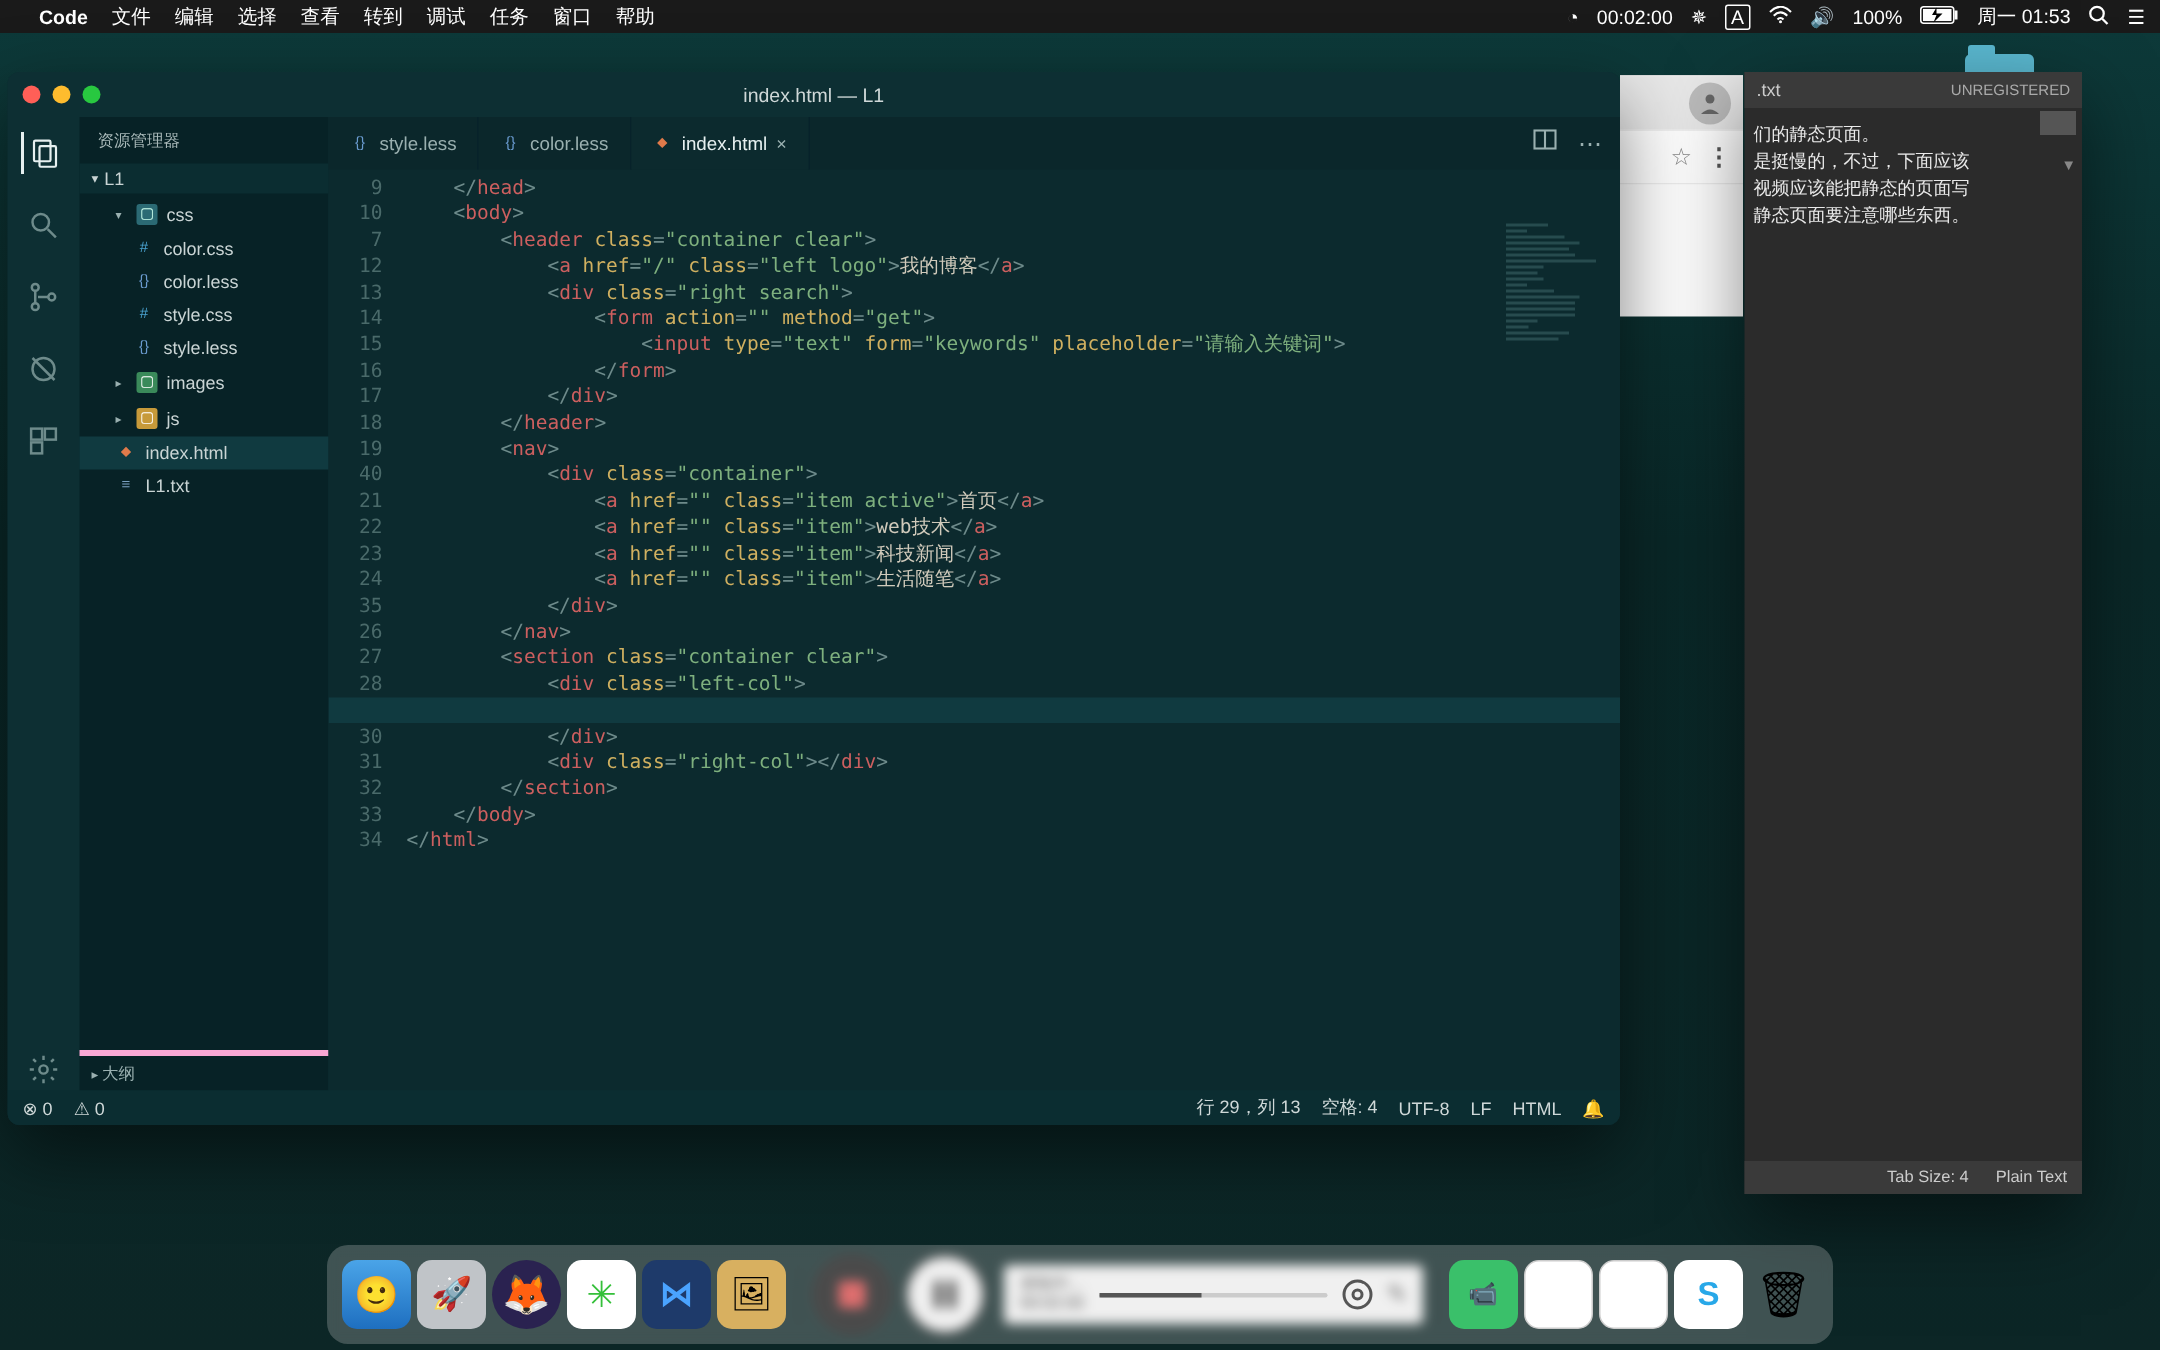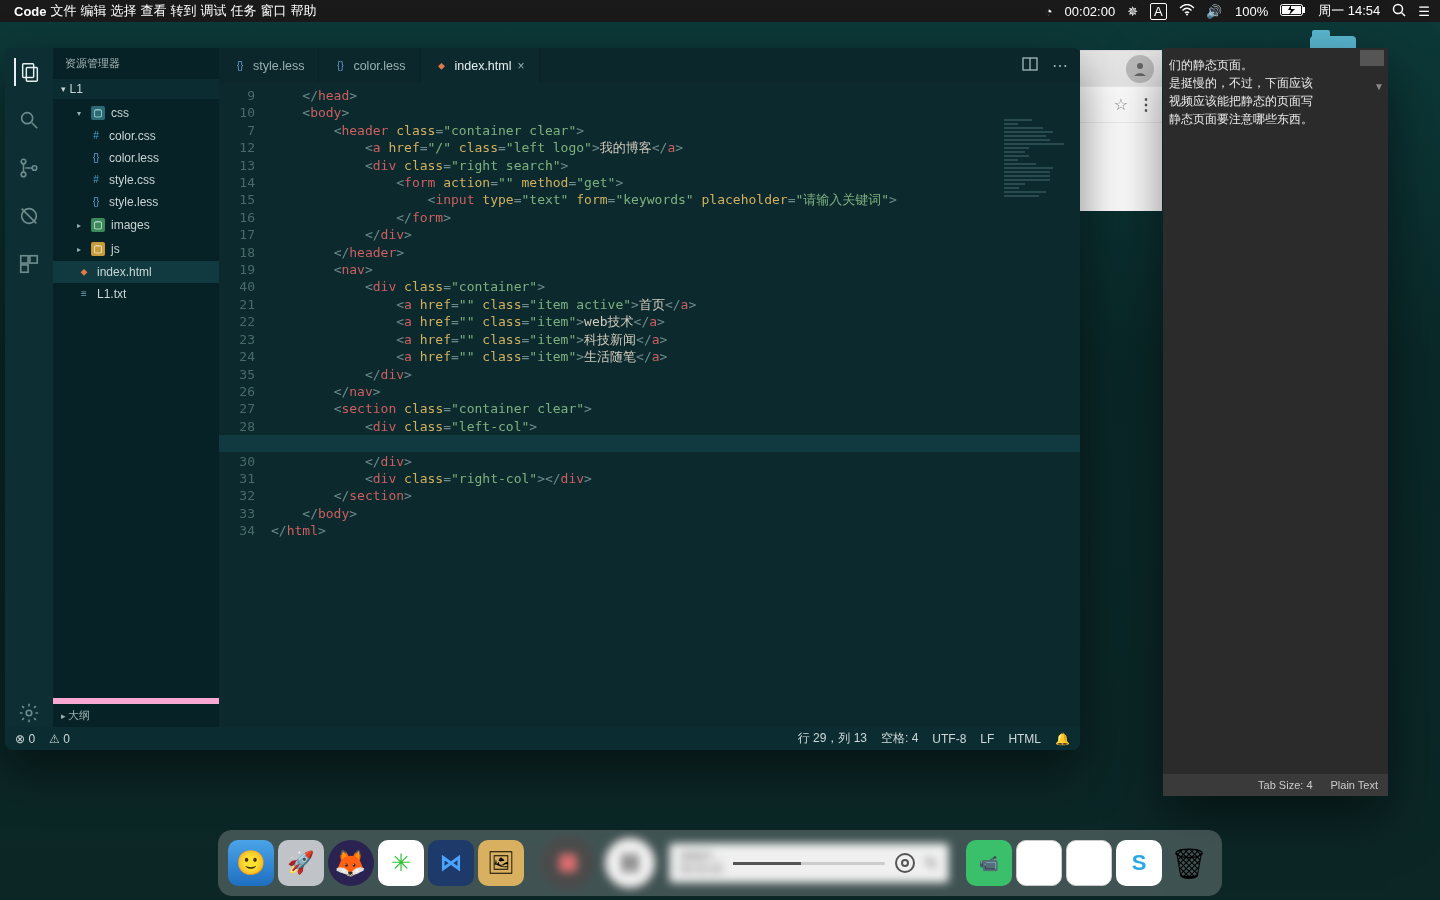--- a/index.html
+++ b/index.html
@@ -11,21 +11,21 @@
   overflow: hidden;
   position: relative;
   background: linear-gradient(180deg, #0d3a3a 0%, #0a2828 40%, #0c2626 100%);
 }
 
 .mac-menubar {
   position: absolute; top: 0; left: 0; right: 0; height: 22px;
   background: #1a1a1a; color: #fff; display: flex; align-items: center;
   font-size: 13px; padding: 0 10px; justify-content: space-between;
 }
-.mac-menubar .left, .mac-menubar .right { display: flex; align-items: center; gap: 4px; }
+.mac-menubar .left, .mac-menubar .right { display: flex; align-items: center; gap: 16px; }
 .mac-menubar .right { gap: 12px; }
 .apple-icon::before { content: ""; font-size: 15px; }
 .mac-menubar .bold { font-weight: 700; }
 .mb-item { cursor: default; }
 
 .vscode {
   position: absolute; top: 48px; left: 5px; width: 1075px; height: 702px;
   background: #0d2f33; border-radius: 8px; overflow: hidden;
   box-shadow: 0 20px 50px rgba(0,0,0,.5);
   display: flex; flex-direction: column;
@@ -60,21 +60,21 @@
 .tree-item .chev::before { content:"▾"; font-size:8px; color:#9ab0b0; width:8px; display:inline-block;}
 .tree-item .chev.closed::before { content:"▸"; }
 .ico { width:14px; height:14px; display:inline-flex; align-items:center; justify-content:center; font-size:10px; border-radius:2px;}
 .ico-folder { background:#2b6a74; color:#cfe; }
 .ico-folder-y { background:#c79a3a; color:#fff; }
 .ico-folder-g { background:#3a8a5a; color:#fff; }
 .ico-css { color:#4aa3d0; }
 .ico-less { color:#6a9bd0; }
 .ico-html { color:#e07a4a; }
 .ico-txt { color:#7aa0c0; }
-.outline { padding:4px 8px; border-top:6px solid #f9a8d4; font-size:11px; color:#9ab0b0;}
+.outline { padding:4px 8px; border-top:4px solid #f9a8d4; font-size:11px; color:#9ab0b0;}
 .outline::before{content:"▸ "; font-size:9px;}
 .editor { flex:1; display:flex; flex-direction:column; background:#0c2a2e; min-width:0;}
 .tabs { display:flex; height:35px; background:#0b272b; align-items:stretch;}
 .tab { display:flex; align-items:center; gap:6px; padding:0 14px; font-size:12.5px; color:#9ab0b0; border-right:1px solid #07222a; cursor:default;}
 .tab.active { background:#0c2a2e; color:#e6f0f0;}
 .tab .close { color:#9ab0b0; font-size:12px;}
 .tab-actions { margin-left:auto; display:flex; align-items:center; gap:14px; padding:0 12px; color:#9ab0b0;}
 .code-area { flex:1; display:flex; font-family: Menlo, Consolas, monospace; font-size:13px; position:relative; overflow:hidden;}
 .gutter { width:46px; text-align:right; color:#4a6a6a; padding:4px 10px 0 0; line-height:17.4px; user-select:none;}
 .code { flex:1; padding:4px 0 0 6px; line-height:17.4px; white-space:pre; color:#c9d6d6; position:relative;}
@@ -181,21 +181,21 @@
     <span>🔊</span>
     <span>100%</span>
     <span>
       <svg width="26" height="12" viewBox="0 0 26 12">
           <rect x="0.5" y="0.5" width="22" height="11" rx="2" stroke="#fff" fill="none"></rect>
           <rect x="2" y="2" width="19" height="8" fill="#fff"></rect>
           <rect x="23" y="3" width="2" height="6" fill="#fff"></rect>
           <path d="M11 1 L8 6 H11 L9 11 L15 5 H11 Z" fill="#000"></path>
         </svg>
     </span>
-    <span>周一 14:54</span>
+    <span>周一 01:53</span>
     <span>
       <svg width="14" height="14" viewBox="0 0 14 14">
           <circle cx="6" cy="6" r="4.5" stroke="#fff" stroke-width="1.5" fill="none"></circle>
           <line x1="9.5" y1="9.5" x2="13" y2="13" stroke="#fff" stroke-width="1.5"></line>
         </svg>
     </span>
     <span>☰</span>
   </div>
 </div>
 
@@ -213,20 +213,28 @@
     </span>
   </div>
   <div class="row">
     <span class="star">☆</span>
     <span class="dots">⋮</span>
   </div>
   <div class="body"></div>
 </div>
 
 <div class="vscode">
+  <div class="titlebar">
+    <div class="traffic">
+      <span class="tr-red"></span>
+      <span class="tr-yel"></span>
+      <span class="tr-grn"></span>
+    </div>
+    <span>index.html — L1</span>
+  </div>
   <div class="vscode-body">
     <div class="activitybar">
       <div class="ab-item active">
         <svg viewBox="0 0 24 24" stroke="currentColor" fill="none" stroke-width="1.6">
             <rect x="4" y="3" width="12" height="15" rx="1"></rect>
             <rect x="8" y="7" width="12" height="15" rx="1"></rect>
           </svg>
       </div>
       <div class="ab-item">
         <svg viewBox="0 0 24 24" stroke="currentColor" fill="none" stroke-width="1.8">
@@ -428,20 +436,24 @@
       <span>空格: 4</span>
       <span>UTF-8</span>
       <span>LF</span>
       <span>HTML</span>
       <span>🔔</span>
     </div>
   </div>
 </div>
 
 <div class="sublime">
+  <div class="s-tabbar">
+    <span class="s-tab">.txt</span>
+    <span class="s-reg">UNREGISTERED</span>
+  </div>
   <div class="s-body">
     <div class="s-minimap"></div>
     <div class="s-arrow">▼</div>
     <div>们的静态页面。</div>
     <div>是挺慢的，不过，下面应该</div>
     <div>视频应该能把静态的页面写</div>
     <div>静态页面要注意哪些东西。</div>
   </div>
   <div class="s-status">
     <span>Tab Size: 4</span>

